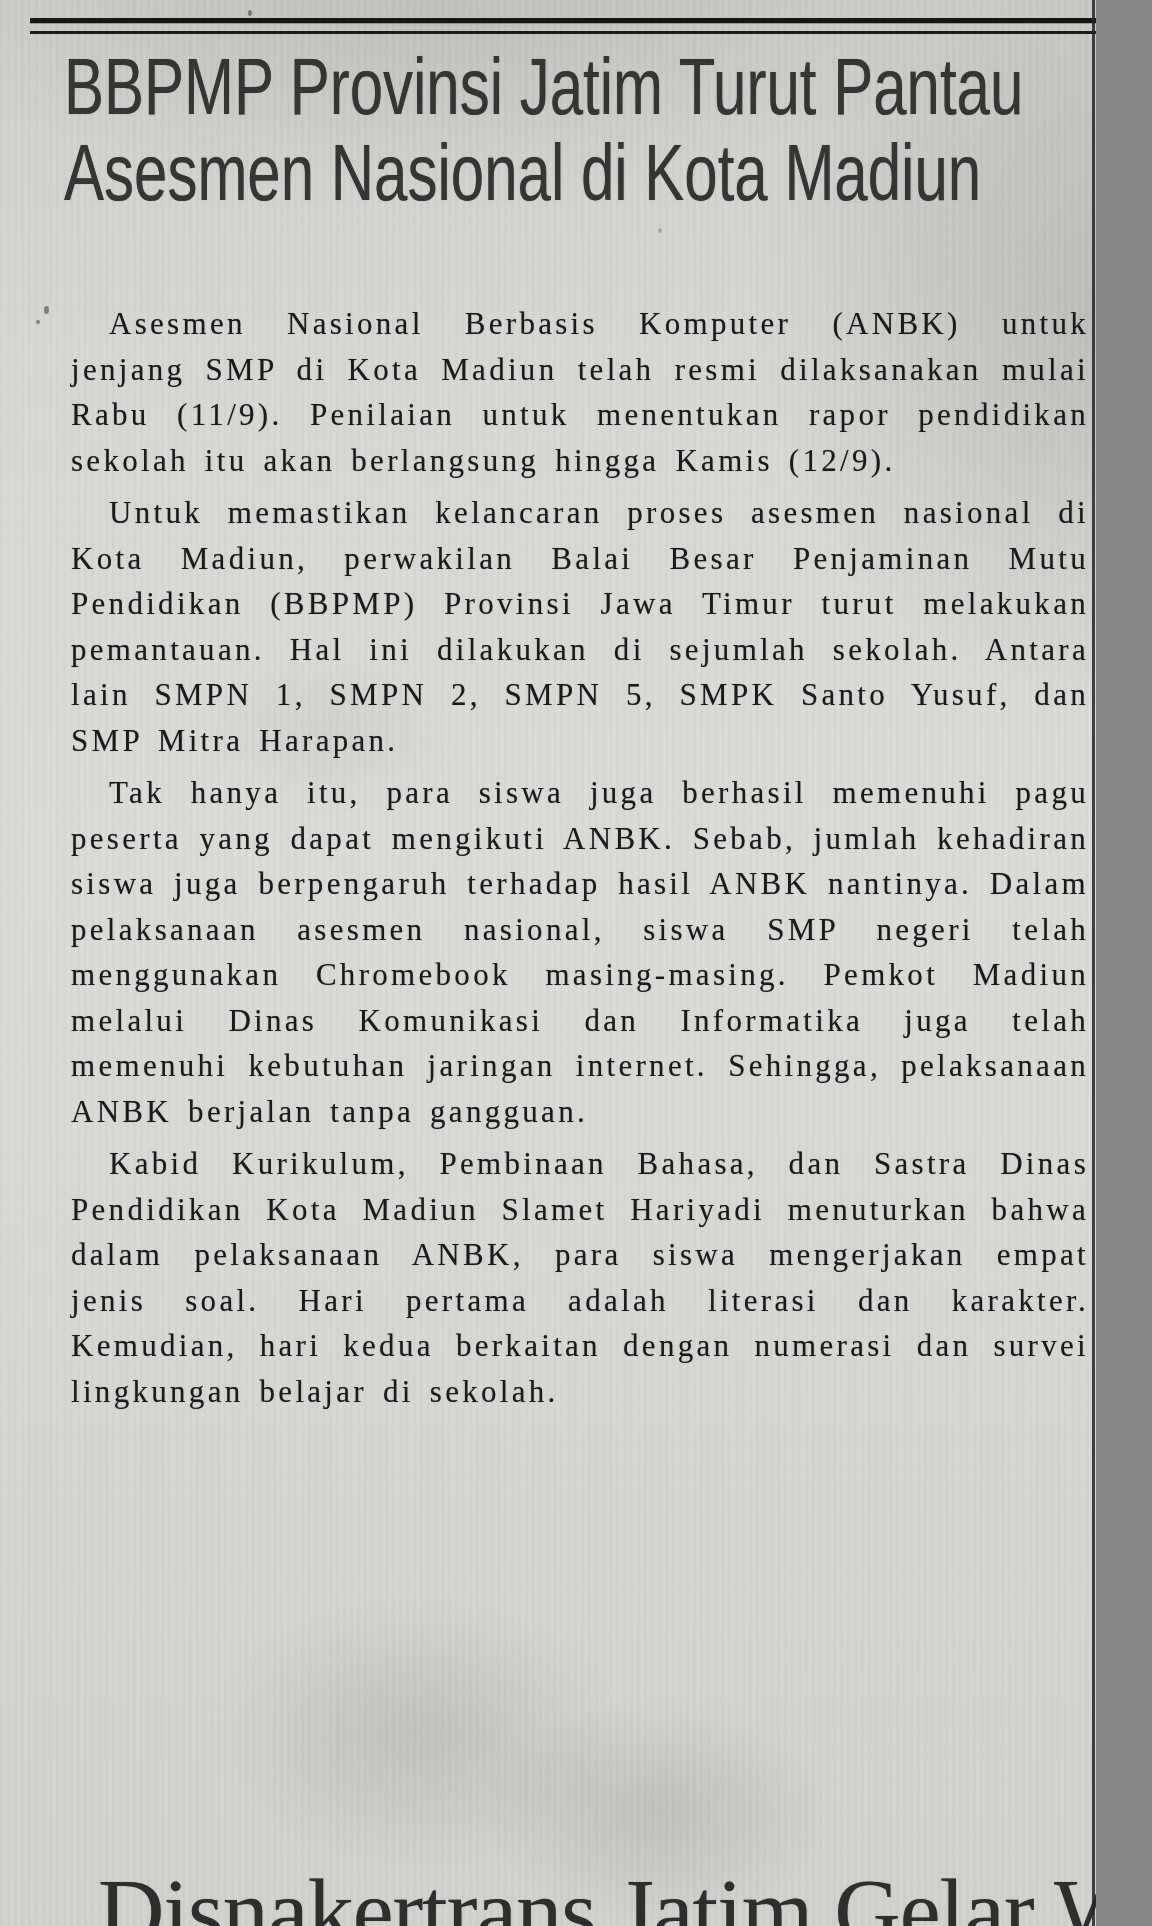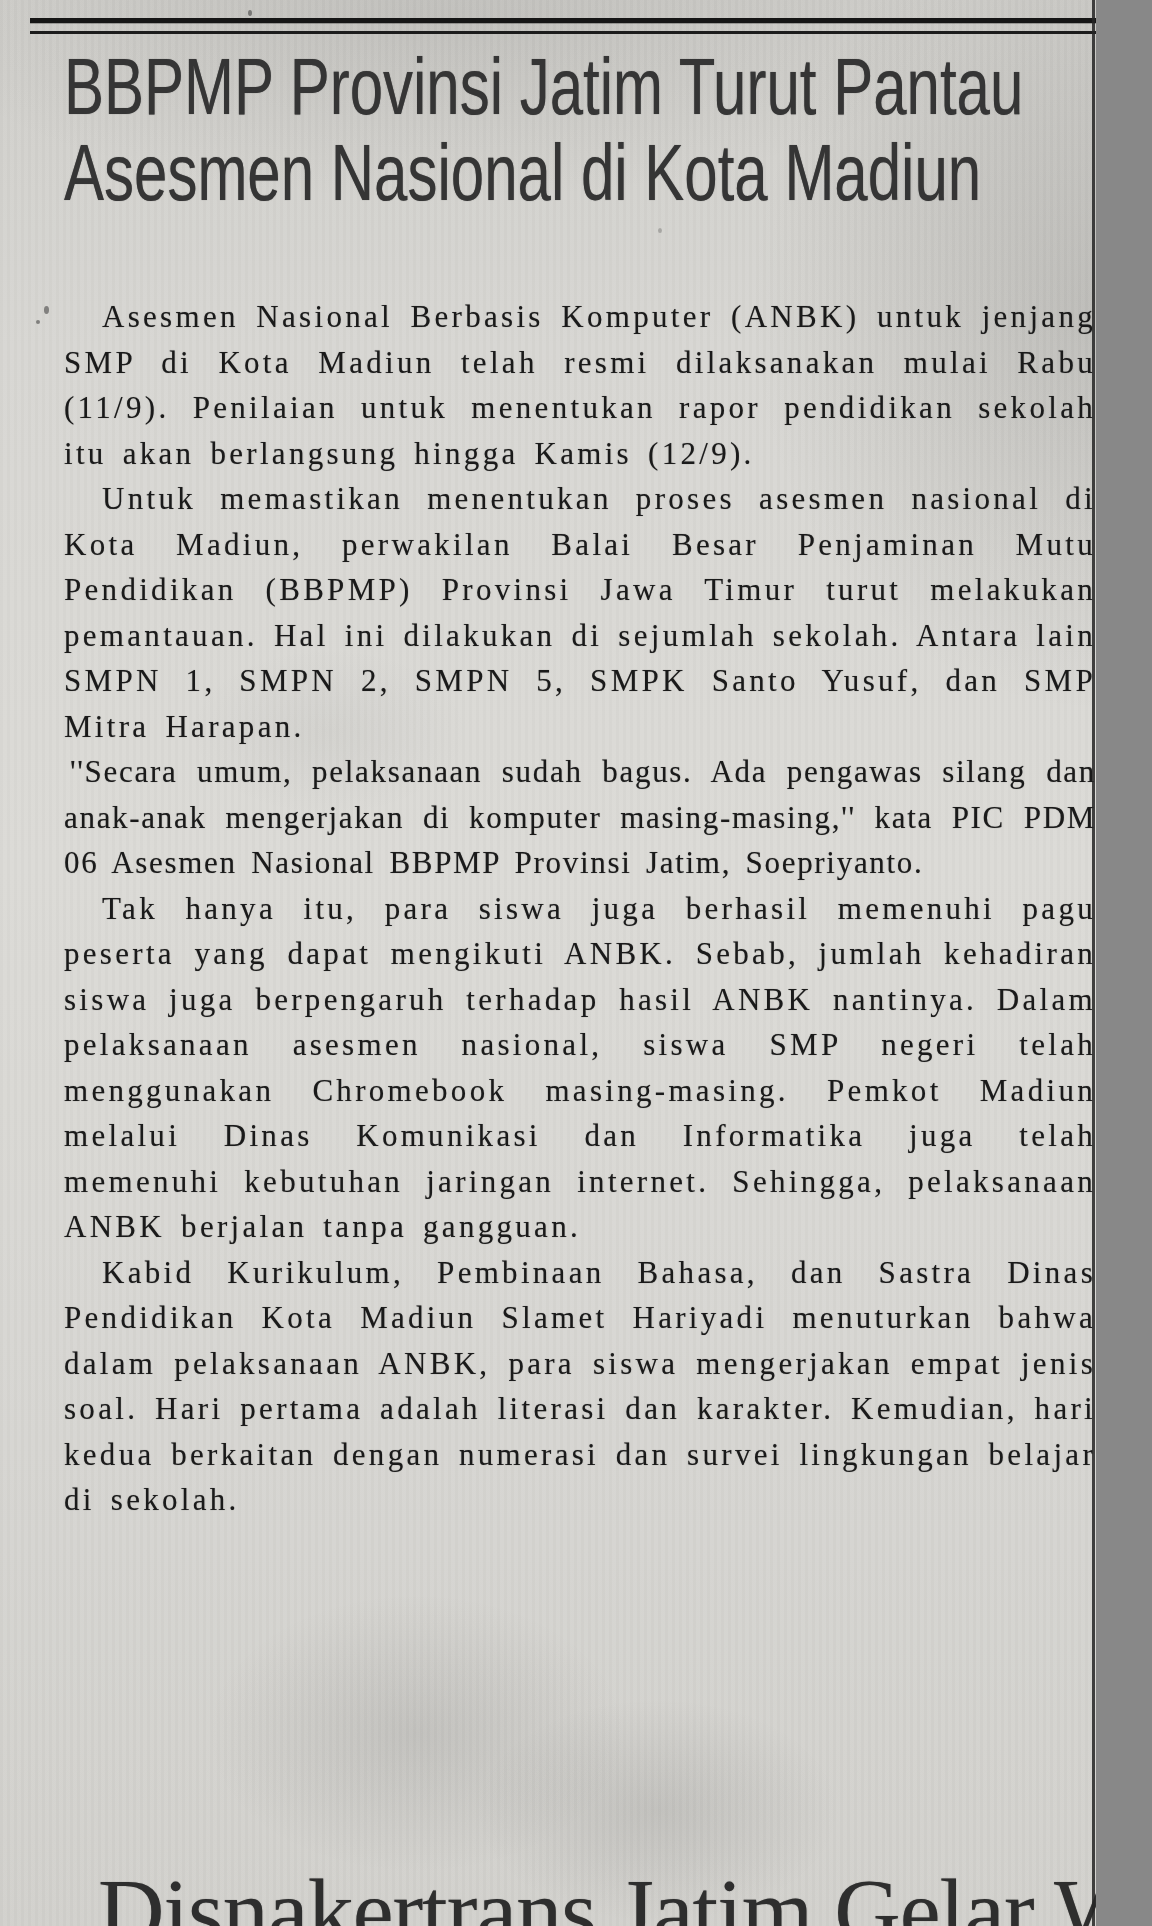--- a/index.html
+++ b/index.html
@@ -27,21 +27,21 @@
   .dateline{
     position:absolute; left:64px; top:246px; color:#141414;
     font-family:"Liberation Serif",serif; font-weight:700; font-size:38px; letter-spacing:0.2px;
   }
   .article-body{
     position:absolute; left:64px; top:294px; width:1032px; color:#1a1a1a;
     font-family:"Liberation Serif",serif; font-size:31px; line-height:45.5px;
     text-align:justify; letter-spacing:3.3px; word-spacing:5px;
     text-shadow:0 0 1px rgba(20,20,20,.4); hyphens:auto;
   }
-  .article-body p{margin:0; text-indent:38px;}
+  .article-body p{margin:7px; text-indent:38px;}
   .article-body p.quote{text-indent:6px; letter-spacing:1.7px;}
   .byline{font-weight:700; letter-spacing:1.2px;}
   .next-headline{
     position:absolute; left:98px; top:1858px; color:#2e2e2e;
     font-family:"Liberation Serif",serif; font-size:92px; font-weight:400;
     white-space:nowrap; letter-spacing:-1px; text-shadow:0 0 1px rgba(30,30,30,.5);
   }
   .column-rule-right{position:absolute; top:0; right:1px; width:3px; height:100%; background:#242424; opacity:.85;}
   .speck{position:absolute; background:rgba(25,25,25,.45); border-radius:50%;}
   .speck.s1{left:44px; top:306px; width:5px; height:8px;}
@@ -60,22 +60,21 @@
   </div>
 
   <h1 class="headline" style="margin:0;">
     <span class="hl">BBPMP Provinsi Jatim Turut Pantau</span>
     <span class="hl">Asesmen Nasional di Kota Madiun</span>
   </h1>
 
 
   <div class="article-body">
     <p>Asesmen Nasional Berbasis Komputer (ANBK) untuk jenjang SMP di Kota Madiun telah resmi dilaksanakan mulai Rabu (11/9). Penilaian untuk menentukan rapor pendidikan sekolah itu akan berlangsung hingga Kamis (12/9).</p>
-    <p>Untuk memastikan menentukan proses asesmen nasional di Kota Madiun, perwakilan Balai Besar Penjaminan Mutu Pendidikan (BBPMP) Provinsi Jawa Timur turut melakukan pemantauan. Hal ini dilakukan di sejumlah sekolah. Antara lain SMPN 1, SMPN 2, SMPN 5, SMPK Santo Yusuf, dan SMP Mitra Harapan.</p>
-    <p class="quote">''Secara umum, pelaksanaan sudah bagus. Ada pengawas silang dan anak-anak mengerjakan di komputer masing-masing,'' kata PIC PDM 06 Asesmen Nasional BBPMP Provinsi Jatim, Soepriyanto.</p>
+    <p>Untuk memastikan kelancaran proses asesmen nasional di Kota Madiun, perwakilan Balai Besar Penjaminan Mutu Pendidikan (BBPMP) Provinsi Jawa Timur turut melakukan pemantauan. Hal ini dilakukan di sejumlah sekolah. Antara lain SMPN 1, SMPN 2, SMPN 5, SMPK Santo Yusuf, dan SMP Mitra Harapan.</p>
     <p>Tak hanya itu, para siswa juga berhasil memenuhi pagu peserta yang dapat mengikuti ANBK. Sebab, jumlah kehadiran siswa juga berpengaruh terhadap hasil ANBK nantinya. Dalam pelaksanaan asesmen nasional, siswa SMP negeri telah menggunakan Chromebook masing-masing. Pemkot Madiun melalui Dinas Komunikasi dan Informatika juga telah memenuhi kebutuhan jaringan internet. Sehingga, pelaksanaan ANBK berjalan tanpa gangguan.</p>
     <p>Kabid Kurikulum, Pembinaan Bahasa, dan Sastra Dinas Pendidikan Kota Madiun Slamet Hariyadi menuturkan bahwa dalam pelaksanaan ANBK, para siswa mengerjakan empat jenis soal. Hari pertama adalah literasi dan karakter. Kemudian, hari kedua berkaitan dengan numerasi dan survei lingkungan belajar di sekolah.</p>
   </div>
 
   <div class="next-headline">Disnakertrans Jatim Gelar W</div>
 
   <div class="column-rule-right"></div>
 
   <div class="speck s1"></div>
   <div class="speck s2"></div>

